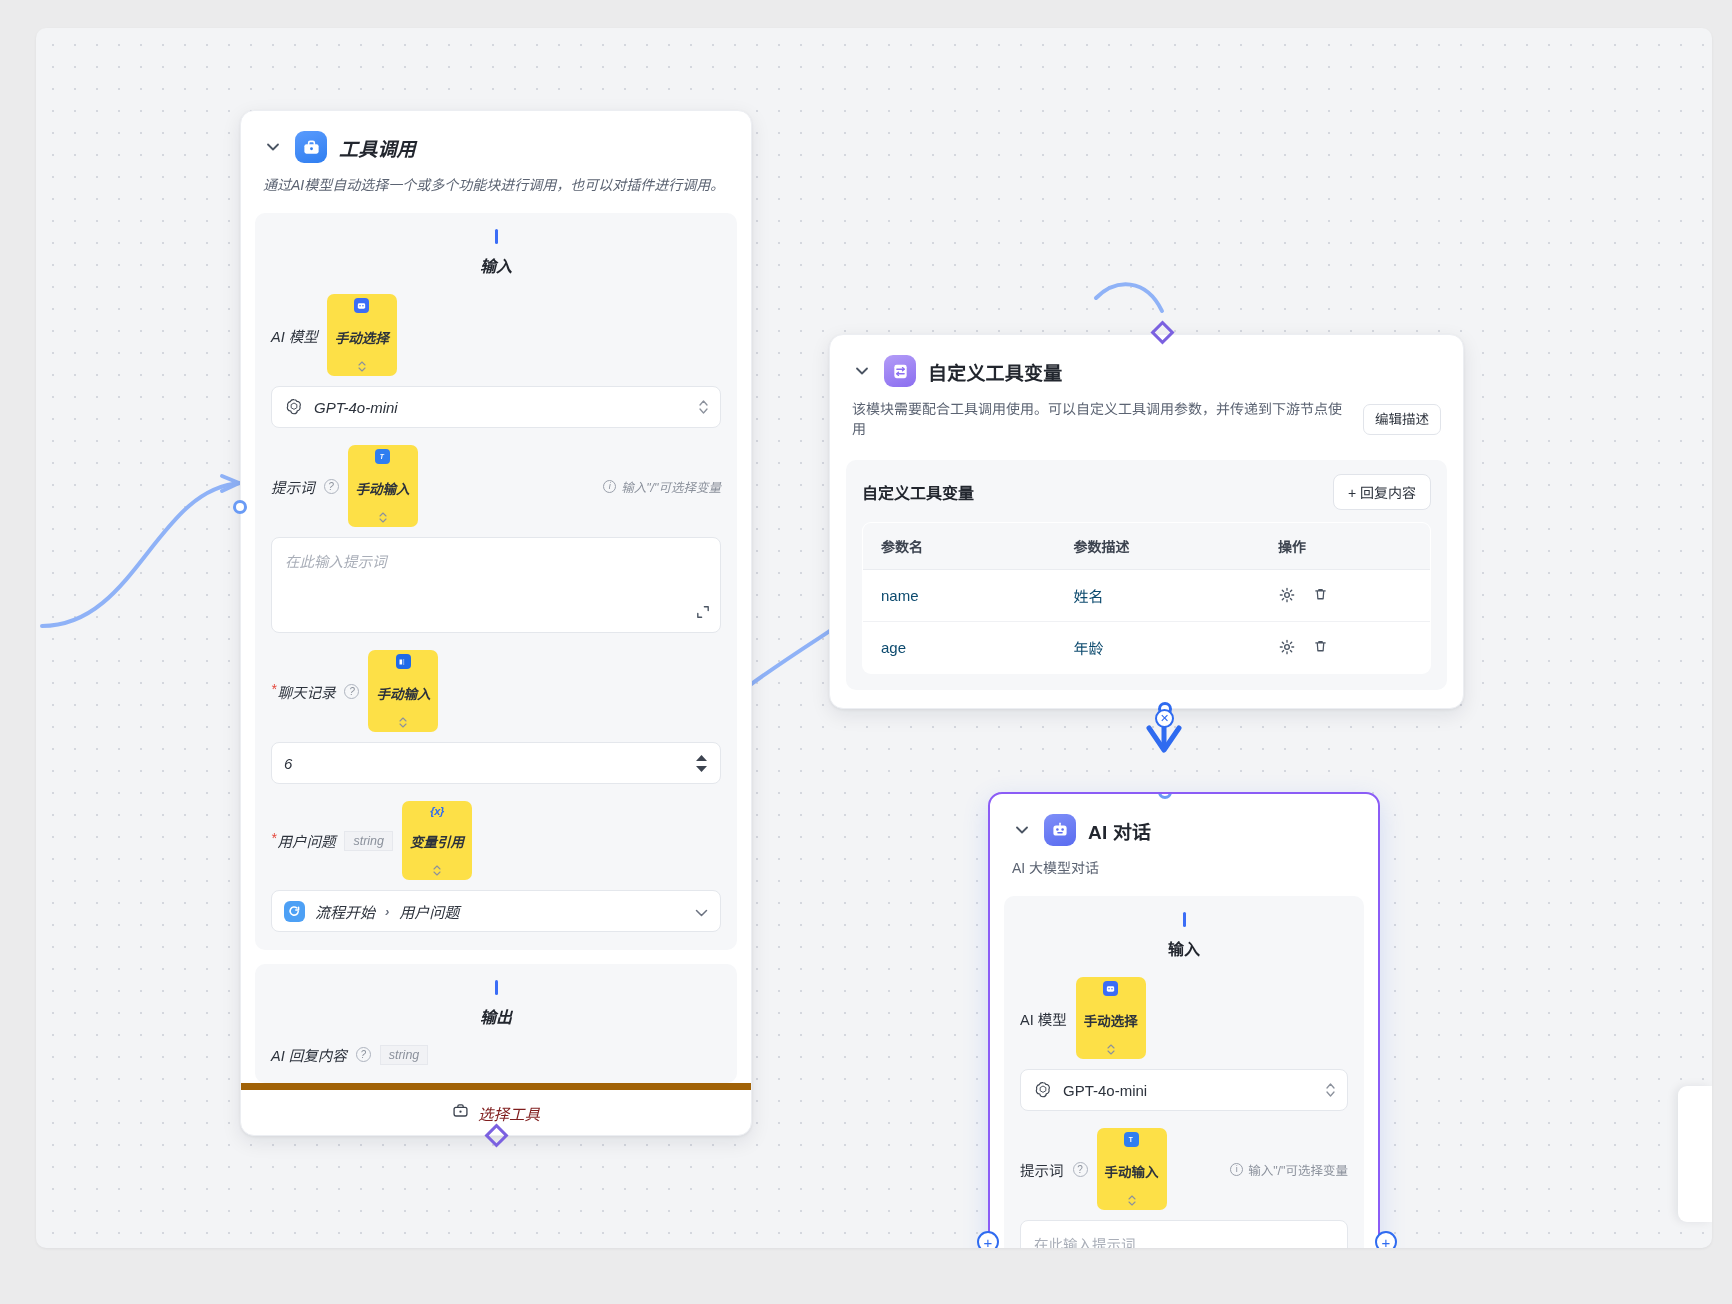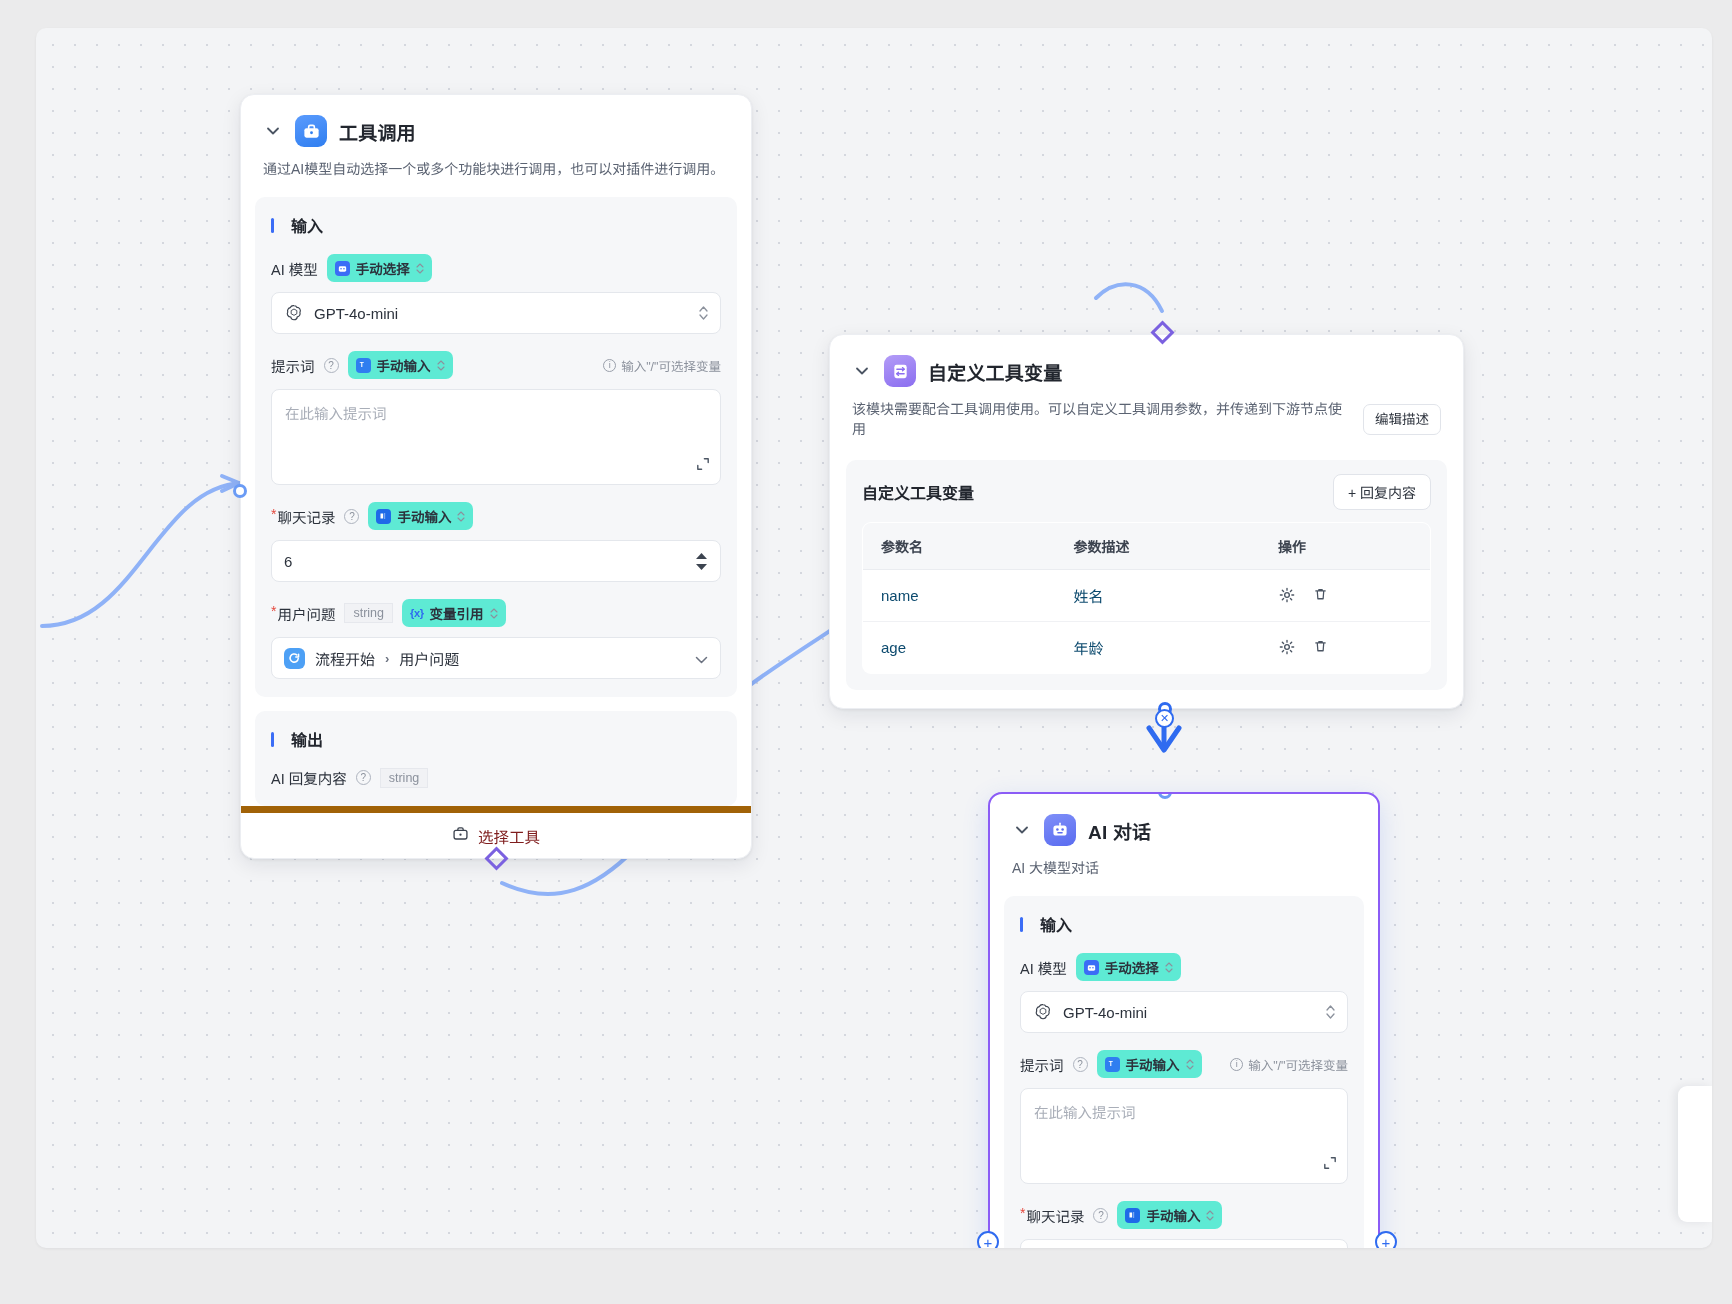--- a/index.html
+++ b/index.html
@@ -62,40 +62,40 @@
   }
   .node-desc .txt { flex: 1; }
 
   .section {
     margin: 14px 14px 0 14px;
     background: #f6f7f9;
     border-radius: 10px;
     padding: 16px 16px 18px 16px;
   }
   .section:last-of-type { margin-bottom: 14px; }
-  .sec-title { display:flex; align-items:center; gap:17px; font-size:16px; font-weight:600; color:#22262e; }
+  .sec-title { display:flex; align-items:center; gap:9px; font-size:16px; font-weight:600; color:#22262e;flex-direction:column; }
   .sec-bar { width: 3px; height: 15px; background:#3b6df6; border-radius:2px; display:inline-block; }
 
   .field { margin-top: 17px; }
   .field-label-row { display: flex; align-items: center; gap: 9px; flex-wrap: wrap; }
   .flabel { font-size: 14.5px; color: #2c323c; white-space: nowrap; }
   .req::before { content: "*"; color: #e4483d; font-size: 14px; vertical-align: top; margin-right: 1px; }
   .qmark {
     width: 15px; height: 15px; border-radius: 50%;
     border: 1.2px solid #aeb4bf; color: #8b919c;
     font-size: 10px; line-height: 13px; text-align: center; flex: none; cursor: pointer;
   }
   .type-tag {
     font-size: 12.5px; color: #8b919c; background: #f1f2f5;
     border: 1px solid #e6e8ed; border-radius: 0; padding: 2px 8px;
   }
   .mode-pill {
-    display: inline-flex; align-items: center; gap: 6px;
-    background: #5eead4; border-radius: 7px; padding: 4px 8px;
-    font-size: 13.5px; font-weight: 600; color: #2c323c; cursor: pointer;
+    display: inline-flex; align-items: center; gap: 14px;
+    background: #fde047; border-radius: 7px; padding: 4px 8px;
+    font-size: 13.5px; font-weight: 600; color: #2c323c; cursor: pointer; flex-direction: column;
   }
   .mini-icon { width: 15px; height: 15px; border-radius: 4px; flex: none; display:flex; align-items:center; justify-content:center; }
   .mini-icon.bot { background:#3b6df6; }
   .mini-icon.txt { background:#2f7ef0; }
   .mini-icon.list { background:#1f6ae8; }
   .varx-glyph { color:#2f6bf0; font-size:11px; font-weight:700; letter-spacing:-.4px; }
   .updown { display:flex; flex-direction:column; gap:1px; color:#8b919c; }
   .updown svg { display:block; }
   .hint { margin-left: auto; display:flex; align-items:center; gap:5px; font-size:12.5px; color:#8b919c; white-space:nowrap; }
   .hint-i { width:13px; height:13px; border-radius:50%; border:1.1px solid #9aa0ab; font-size:9px; line-height:11px; text-align:center; }
@@ -192,21 +192,21 @@
 
       <path d="M 466 855 C 520 880 560 860 600 820" fill="none" stroke="#8fb2f7" stroke-width="4" stroke-linecap="round"></path>
 
       <path d="M 710 660 C 790 600 880 560 1010 430" fill="none" stroke="#8fb2f7" stroke-width="4" stroke-linecap="round"></path>
       <path d="M 1060 270 C 1080 250 1110 250 1126 283" fill="none" stroke="#8fb2f7" stroke-width="4" stroke-linecap="round"></path>
 
       <path d="M 1128 653 L 1128 718" fill="none" stroke="#2f6bf0" stroke-width="5"></path>
       <path d="M 1113 700 L 1128 722 L 1143 700" fill="none" stroke="#2f6bf0" stroke-width="5" stroke-linecap="round" stroke-linejoin="round"></path>
     </svg>
 
-    <div class="node" style="left:204px; top:66px; width:512px;">
+    <div class="node" style="left:204px; top:82px; width:512px;font-style:italic;">
       <div class="node-head">
         <div class="node-title-row">
           <span class="chev">
             <svg width="16" height="16" viewBox="0 0 16 16">
                 <path d="M3 5.5 L8 10.5 L13 5.5" fill="none" stroke="currentColor" stroke-width="1.8" stroke-linecap="round" stroke-linejoin="round"></path>
               </svg>
           </span>
           <span class="node-icon blue">
             <svg width="19" height="19" viewBox="0 0 20 20">
               <rect x="2.5" y="6.5" width="15" height="10" rx="2.2" fill="#fff"></rect>

